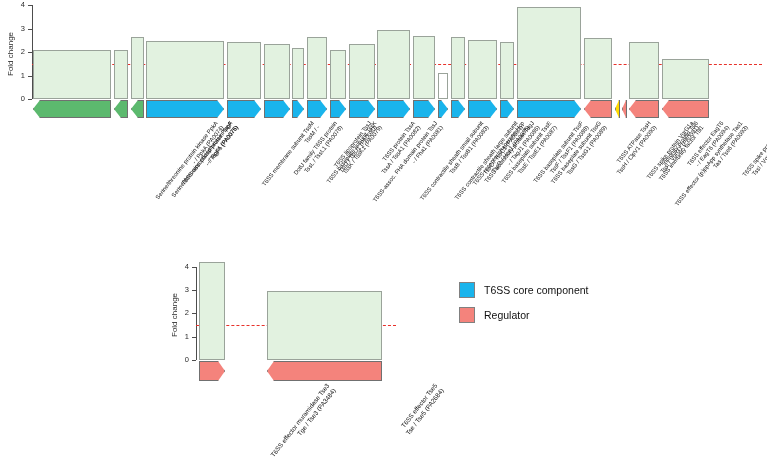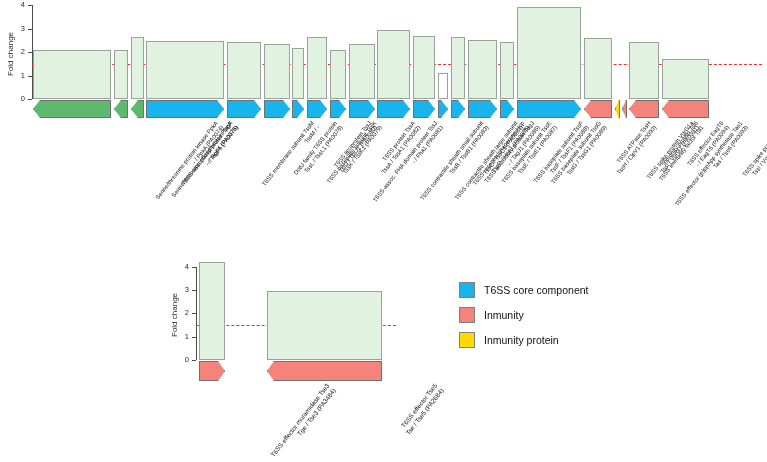--- a/index.html
+++ b/index.html
@@ -171,19 +171,15 @@
 Tse / Tse5 (PA2684)</div>
   </div>
 
 <div class="legend" id="legend" style="left:459px;top:282px;">
     <div class="legend-row">
       <span class="swatch" style="background: rgb(25, 180, 236);"></span>
       <span class="legend-text">T6SS core component</span>
     </div>
     <div class="legend-row">
       <span class="swatch" style="background: rgb(244, 131, 124);"></span>
-      <span class="legend-text">Inmunity</span>
-    </div>
-    <div class="legend-row">
-      <span class="swatch" style="background: rgb(255, 217, 0);"></span>
-      <span class="legend-text">Inmunity protein</span>
+      <span class="legend-text">Regulator</span>
     </div>
   </div>
 
 </body></html>

